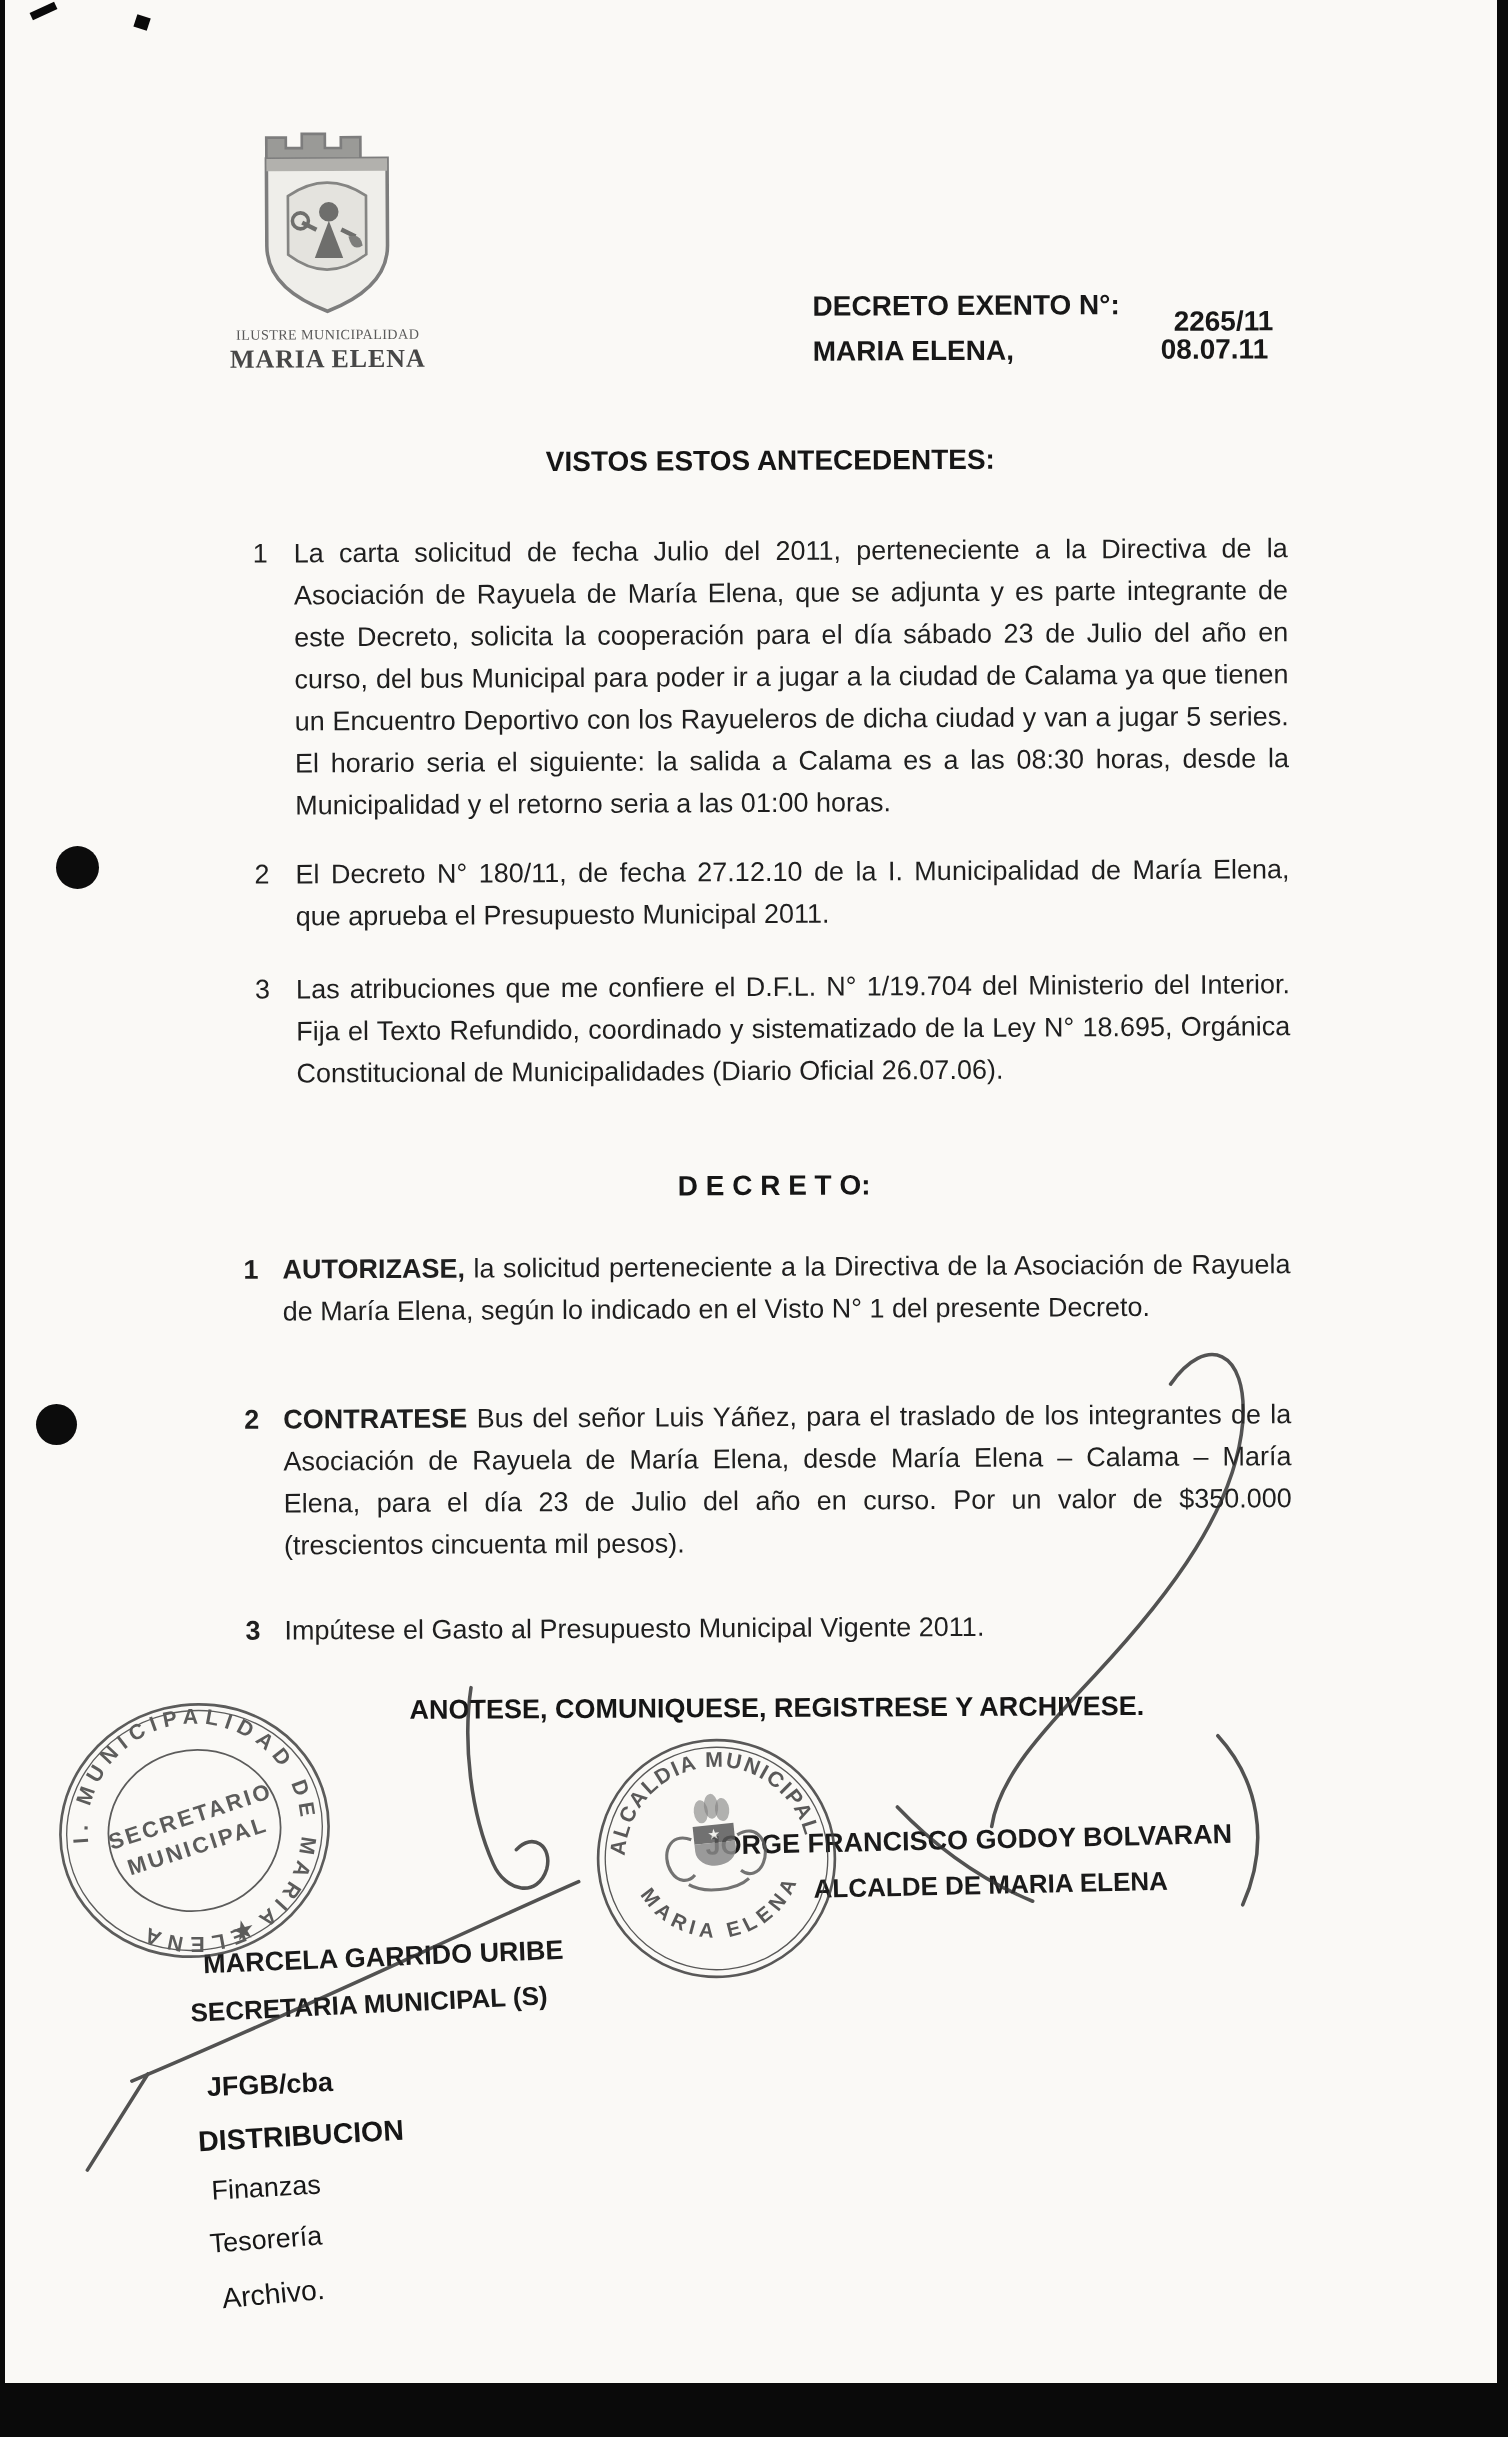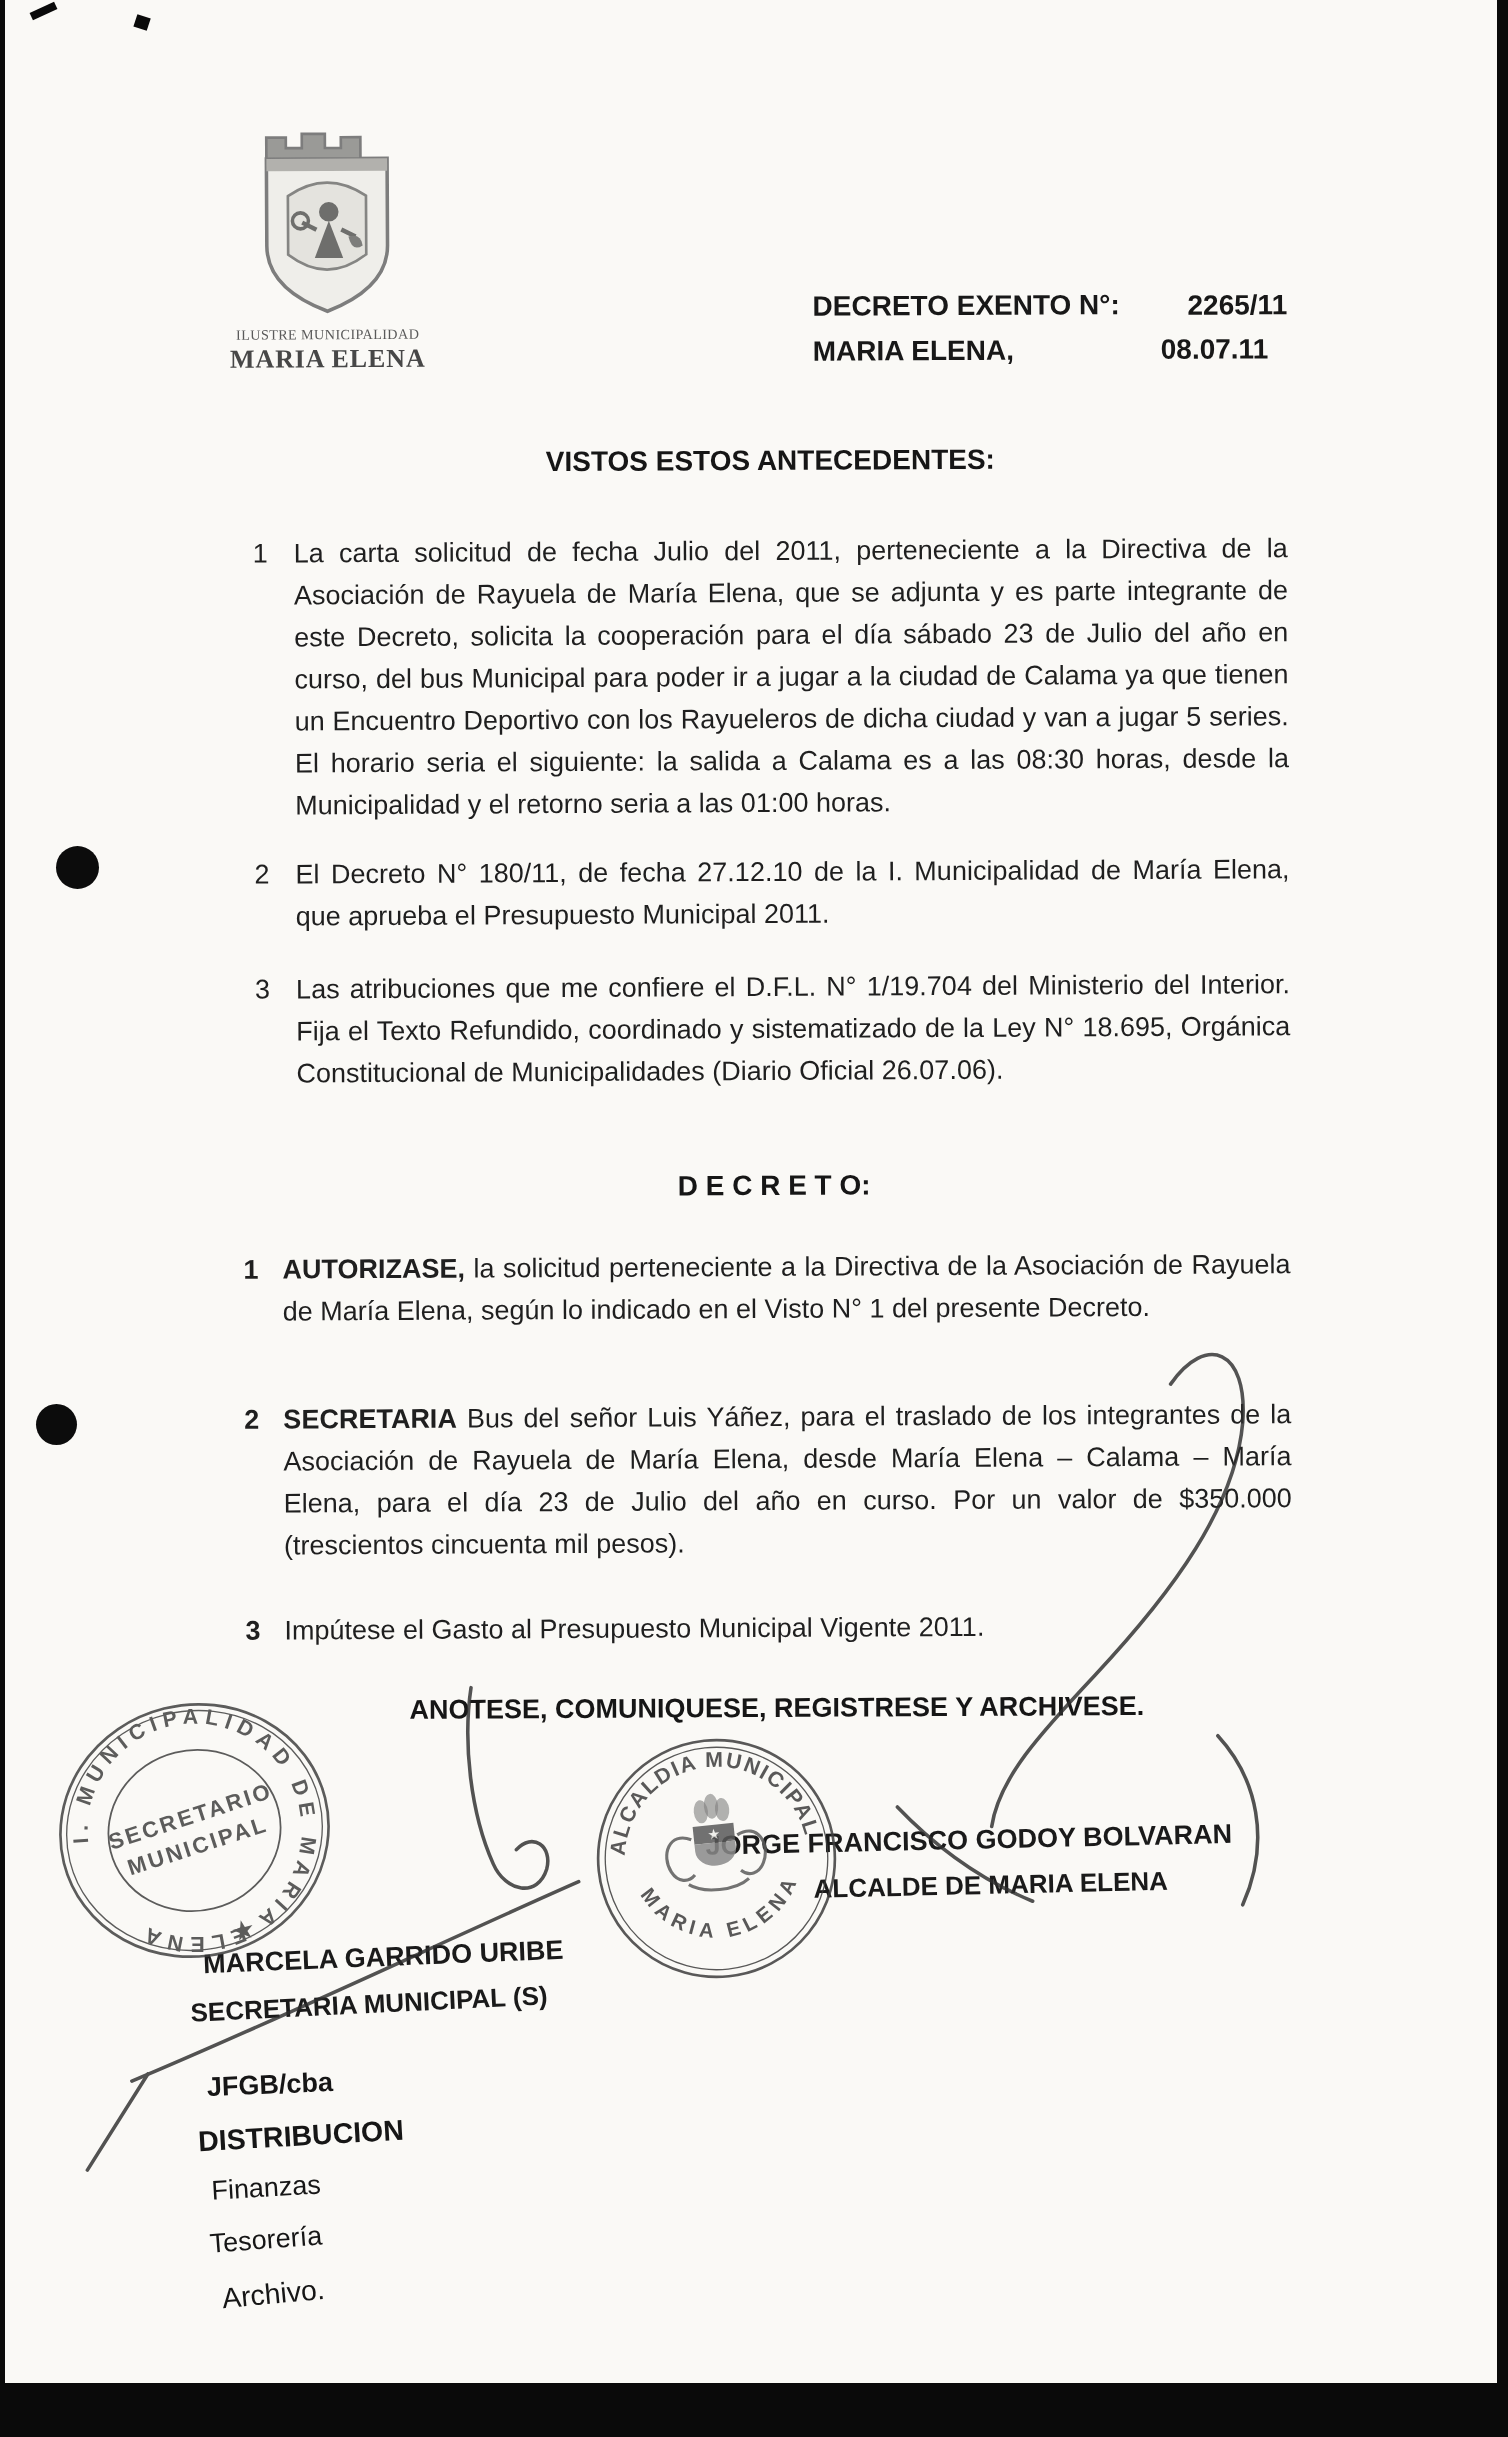--- a/index.html
+++ b/index.html
@@ -67,21 +67,21 @@
       <path d="M 82,114 L 66,156 L 98,156 Z" fill="#6e6e6c"></path>
       <line x1="68" y1="124" x2="52" y2="116" stroke="#6e6e6c" stroke-width="5"></line>
       <line x1="96" y1="124" x2="112" y2="132" stroke="#6e6e6c" stroke-width="5"></line>
       <circle cx="50" cy="114" r="9" fill="none" stroke="#6e6e6c" stroke-width="4"></circle>
       <path d="M 104,132 q 14,-4 16,10 q -12,8 -16,-10" fill="#7d7d7b"></path>
     </svg>
     <div class="abs logo-small" style="left:233px;top:324px;">ILUSTRE MUNICIPALIDAD</div>
     <div class="abs logo-big" style="left:233px;top:342px;">MARIA ELENA</div>
 
     <div class="abs hdr" style="left:816px;top:291px;">DECRETO EXENTO N°:</div>
-    <div class="abs hdr" style="left:1177px;top:292px;margin-left:14px;">2265/11</div>
+    <div class="abs hdr" style="left:1177px;top:308px;">2265/11</div>
     <div class="abs hdr" style="left:816px;top:336px;">MARIA ELENA,</div>
     <div class="abs hdr" style="left:1164px;top:336px;">08.07.11</div>
 
     <div class="abs sec-title" style="left:255px;top:445px;">VISTOS ESTOS ANTECEDENTES:</div>
 
     <div class="abs row ante" style="top:530px;">
       <div class="num">1</div>
       <div class="txt">La carta solicitud de fecha Julio del 2011, perteneciente a la Directiva de la Asociación de Rayuela de María Elena, que se adjunta y es parte integrante de este Decreto, solicita la cooperación para el día sábado 23 de Julio del año en curso, del bus Municipal para poder ir a jugar a la ciudad de Calama ya que tienen un Encuentro Deportivo con los Rayueleros de dicha ciudad y van a jugar 5 series.  El horario seria el siguiente:  la salida a Calama es a las 08:30 horas, desde la Municipalidad y el retorno seria a las 01:00 horas.</div>
     </div>
     <div class="abs row ante" style="top:851px;">
@@ -94,21 +94,21 @@
     </div>
 
     <div class="abs sec-title" style="left:255px;top:1170px;">D E C R E T O:</div>
 
     <div class="abs row decr" style="top:1246px;">
       <div class="num b">1</div>
       <div class="txt"><span class="b">AUTORIZASE,</span><span> la solicitud perteneciente a la Directiva de la Asociación de Rayuela de María Elena, según lo indicado en el Visto N° 1 del presente Decreto.</span></div>
     </div>
     <div class="abs row decr" style="top:1396px;">
       <div class="num b">2</div>
-      <div class="txt"><span class="b">SECRETARIA</span><span> Bus del señor Luis Yáñez, para el traslado de los integrantes de la Asociación de Rayuela de María Elena, desde María Elena – Calama – María Elena, para el día 23 de Julio del año en curso.  Por un valor de $350.000 (trescientos cincuenta mil pesos).</span></div>
+      <div class="txt"><span class="b">CONTRATESE</span><span> Bus del señor Luis Yáñez, para el traslado de los integrantes de la Asociación de Rayuela de María Elena, desde María Elena – Calama – María Elena, para el día 23 de Julio del año en curso.  Por un valor de $350.000 (trescientos cincuenta mil pesos).</span></div>
     </div>
     <div class="abs row decr" style="top:1607px;">
       <div class="num b">3</div>
       <div class="txt" style="text-align:left;"><span class="b"></span><span>Impútese el Gasto al Presupuesto Municipal Vigente 2011.</span></div>
     </div>
 
     <div class="abs closing" style="left:255px;top:1693px;">ANOTESE, COMUNIQUESE, REGISTRESE Y ARCHIVESE.</div>
 
     <div class="abs sig-name" style="left:701px;top:1826px;transform:rotate(-1deg);">JORGE FRANCISCO GODOY BOLVARAN</div>
     <div class="abs sig-title" style="left:701px;top:1871px;width:570px;text-align:center;transform:rotate(-1deg);">ALCALDE  DE MARIA ELENA</div>

